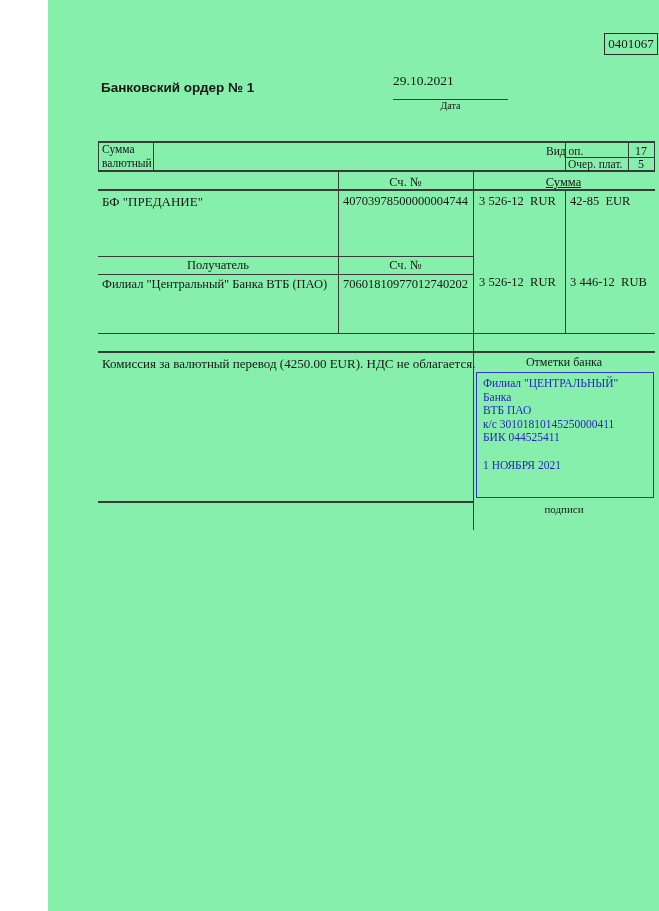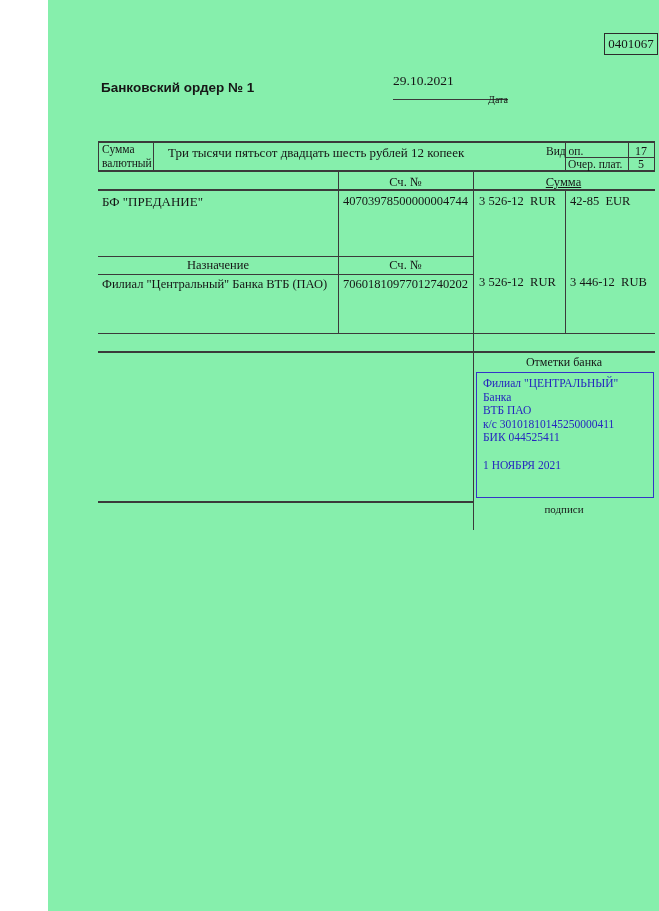--- a/index.html
+++ b/index.html
@@ -21,21 +21,21 @@
     position:absolute;left:556px;top:33px;width:52px;height:20px;
     border:1px solid #2c2c2c;
     font-size:13px;line-height:20px;text-align:center;
   }
   .doc-title{
     position:absolute;left:53px;top:80px;
     font-family:"Liberation Sans","DejaVu Sans",sans-serif;
     font-weight:bold;font-size:13.5px;
   }
   .date-val{position:absolute;left:345px;top:73px;width:115px;text-align:left;font-size:13.5px;}
-  .date-lbl{position:absolute;left:345px;top:94px;width:115px;text-align:right;font-size:10px;}
+  .date-lbl{position:absolute;left:345px;top:100px;width:115px;text-align:center;font-size:10px;}
   .f11{font-size:11px;}
   .f115{font-size:11.5px;}
   .f12{font-size:12px;}
   .f125{font-size:12.5px;}
   .f13{font-size:13px;}
   .sum-words-label{
     position:absolute;left:54px;top:143px;width:50px;
     font-size:11.5px;line-height:13.5px;
   }
   .stamp{
@@ -75,41 +75,41 @@
   <div class="vline" style="left:50px;top:141px;width:1px;height:29px;"></div>
   <div class="vline" style="left:105px;top:141px;width:1px;height:29px;"></div>
   <div class="vline" style="left:517px;top:141px;width:1px;height:30px;"></div>
   <div class="vline" style="left:580px;top:141px;width:1px;height:30px;"></div>
   <div class="vline" style="left:606px;top:141px;width:1px;height:30px;"></div>
   <div class="vline" style="left:290px;top:170px;width:1px;height:163px;"></div>
   <div class="vline" style="left:517px;top:189px;width:1px;height:144px;"></div>
   <div class="vline" style="left:425px;top:170px;width:1px;height:360px;"></div>
 
   <div class="sum-words-label">Сумма валютный</div>
-  <div class="abs f13" style="left:120px;top:145px;">Три тысячи пятьсот двадцать шесть рублей 12 копеек</div>
   <div class="abs f115" style="left:498px;top:145px;">Вид оп.</div>
   <div class="abs f12 ctr" style="left:580px;top:144px;width:26px;">17</div>
   <div class="abs f115" style="left:520px;top:158px;">Очер. плат.</div>
   <div class="abs f12 ctr" style="left:580px;top:157px;width:26px;">5</div>
 
   <div class="abs f125 ctr" style="left:290px;top:175px;width:135px;">Сч. №</div>
   <div class="abs f125 ctr" style="left:425px;top:175px;width:181px;text-decoration:underline;">Сумма</div>
 
   <div class="abs f13" style="left:54px;top:194px;">БФ "ПРЕДАНИЕ"</div>
   <div class="abs f125 ctr" style="left:292px;top:194px;width:131px;">40703978500000004744</div>
   <div class="abs f125 pre" style="left:431px;top:194px;">3 526-12  RUR</div>
   <div class="abs f125 pre" style="left:522px;top:194px;">42-85  EUR</div>
 
-  <div class="abs f125 ctr" style="left:50px;top:258px;width:240px;">Назначение</div>
+  <div class="abs f125 ctr" style="left:50px;top:258px;width:240px;">Получатель</div>
   <div class="abs f125 ctr" style="left:290px;top:258px;width:135px;">Сч. №</div>
   <div class="abs f125" style="left:54px;top:277px;">Филиал "Центральный" Банка ВТБ (ПАО)</div>
   <div class="abs f125 ctr" style="left:292px;top:277px;width:131px;">70601810977012740202</div>
   <div class="abs f125 pre" style="left:431px;top:275px;">3 526-12  RUR</div>
   <div class="abs f125 pre" style="left:522px;top:275px;">3 446-12  RUB</div>
 
+  <div class="abs f13" style="left:54px;top:356px;">Комиссия за валютный перевод (4250.00 EUR). НДС не облагается.</div>
 
   <div class="abs f12 ctr" style="left:425px;top:355px;width:182px;">Отметки банка</div>
   <div class="stamp">Филиал "ЦЕНТРАЛЬНЫЙ" Банка
 ВТБ ПАО
 к/с 30101810145250000411
 БИК 044525411
 
 1 НОЯБРЯ 2021
 
 

